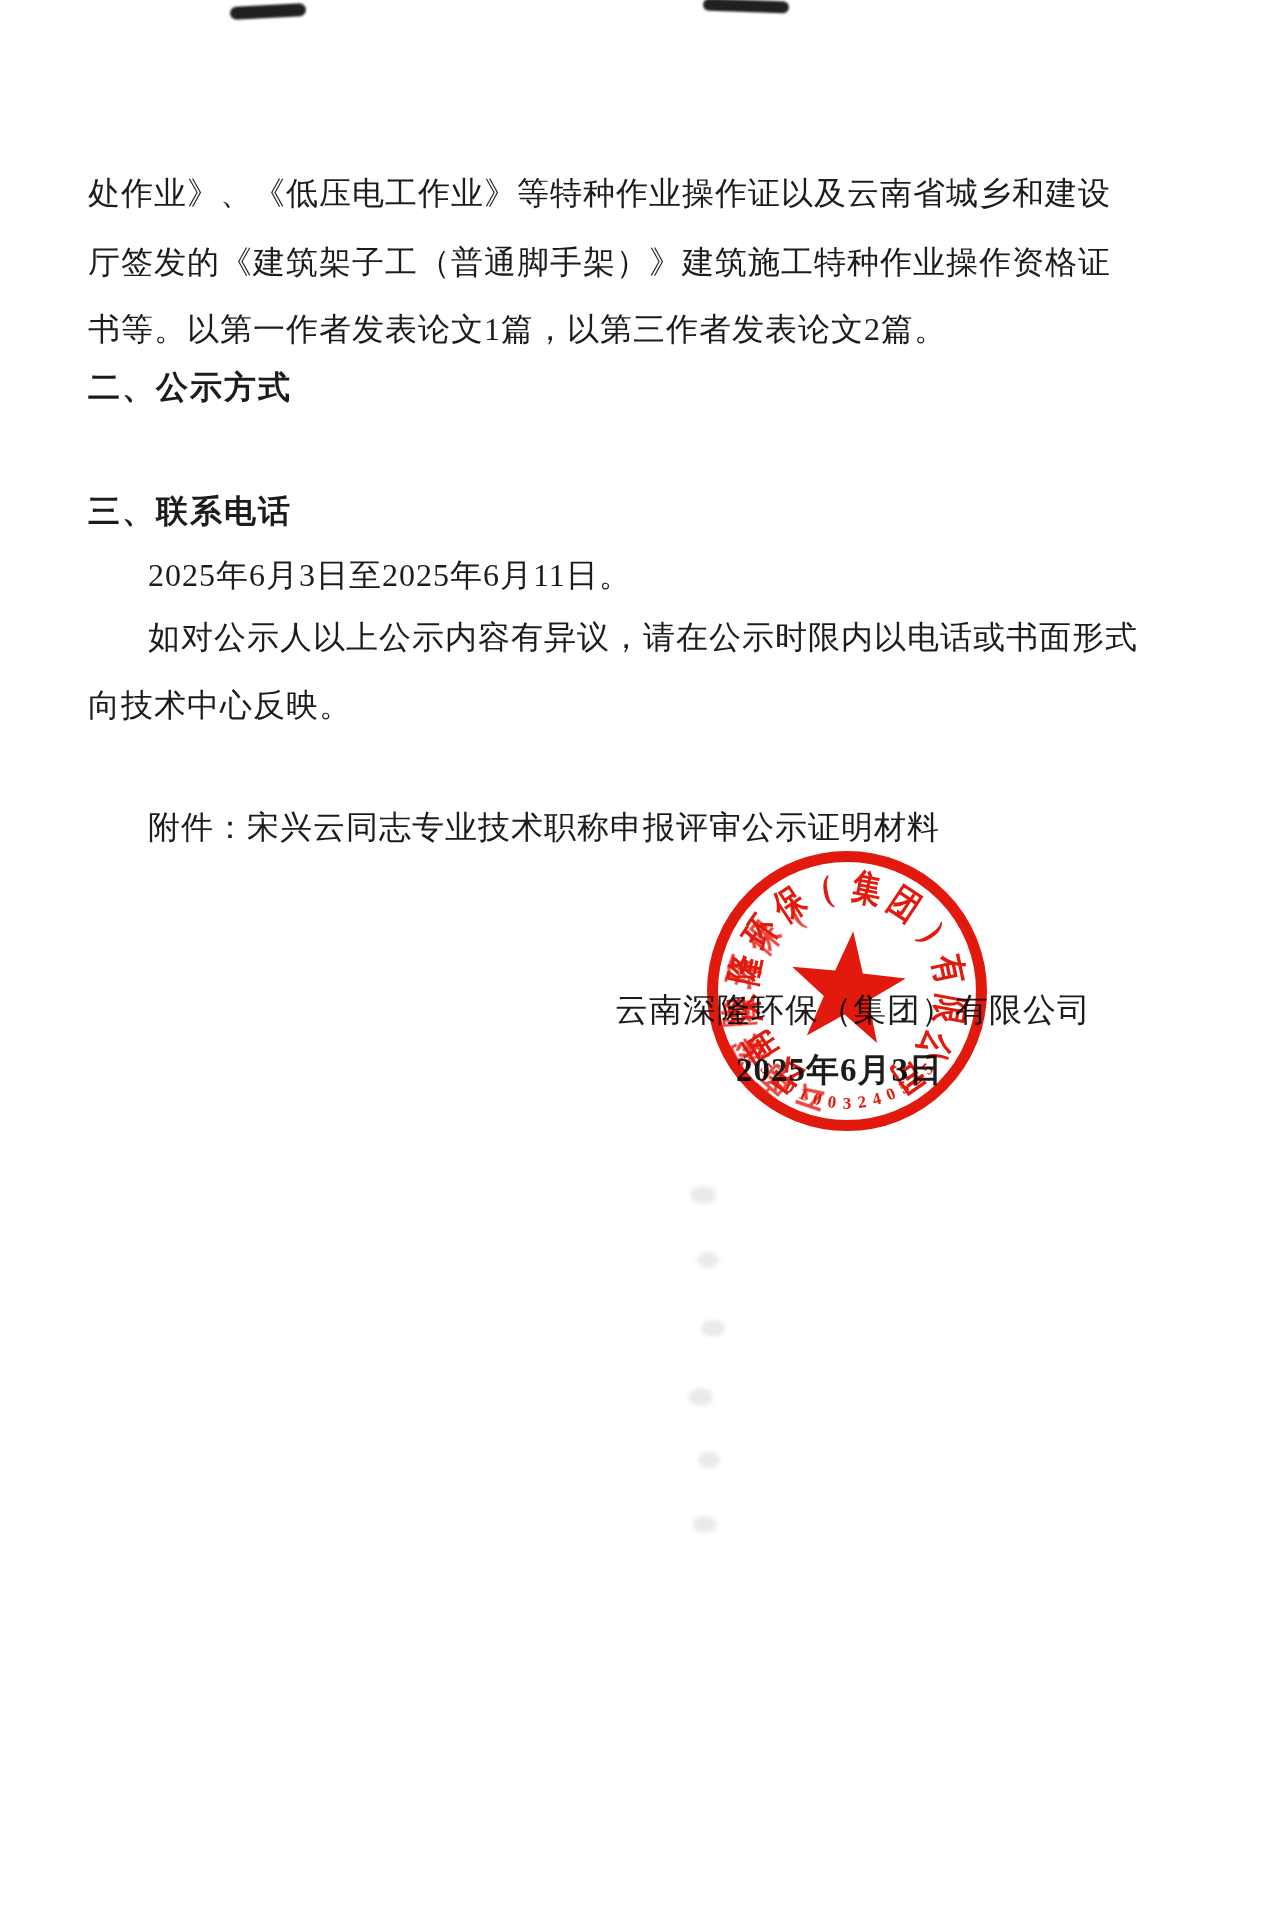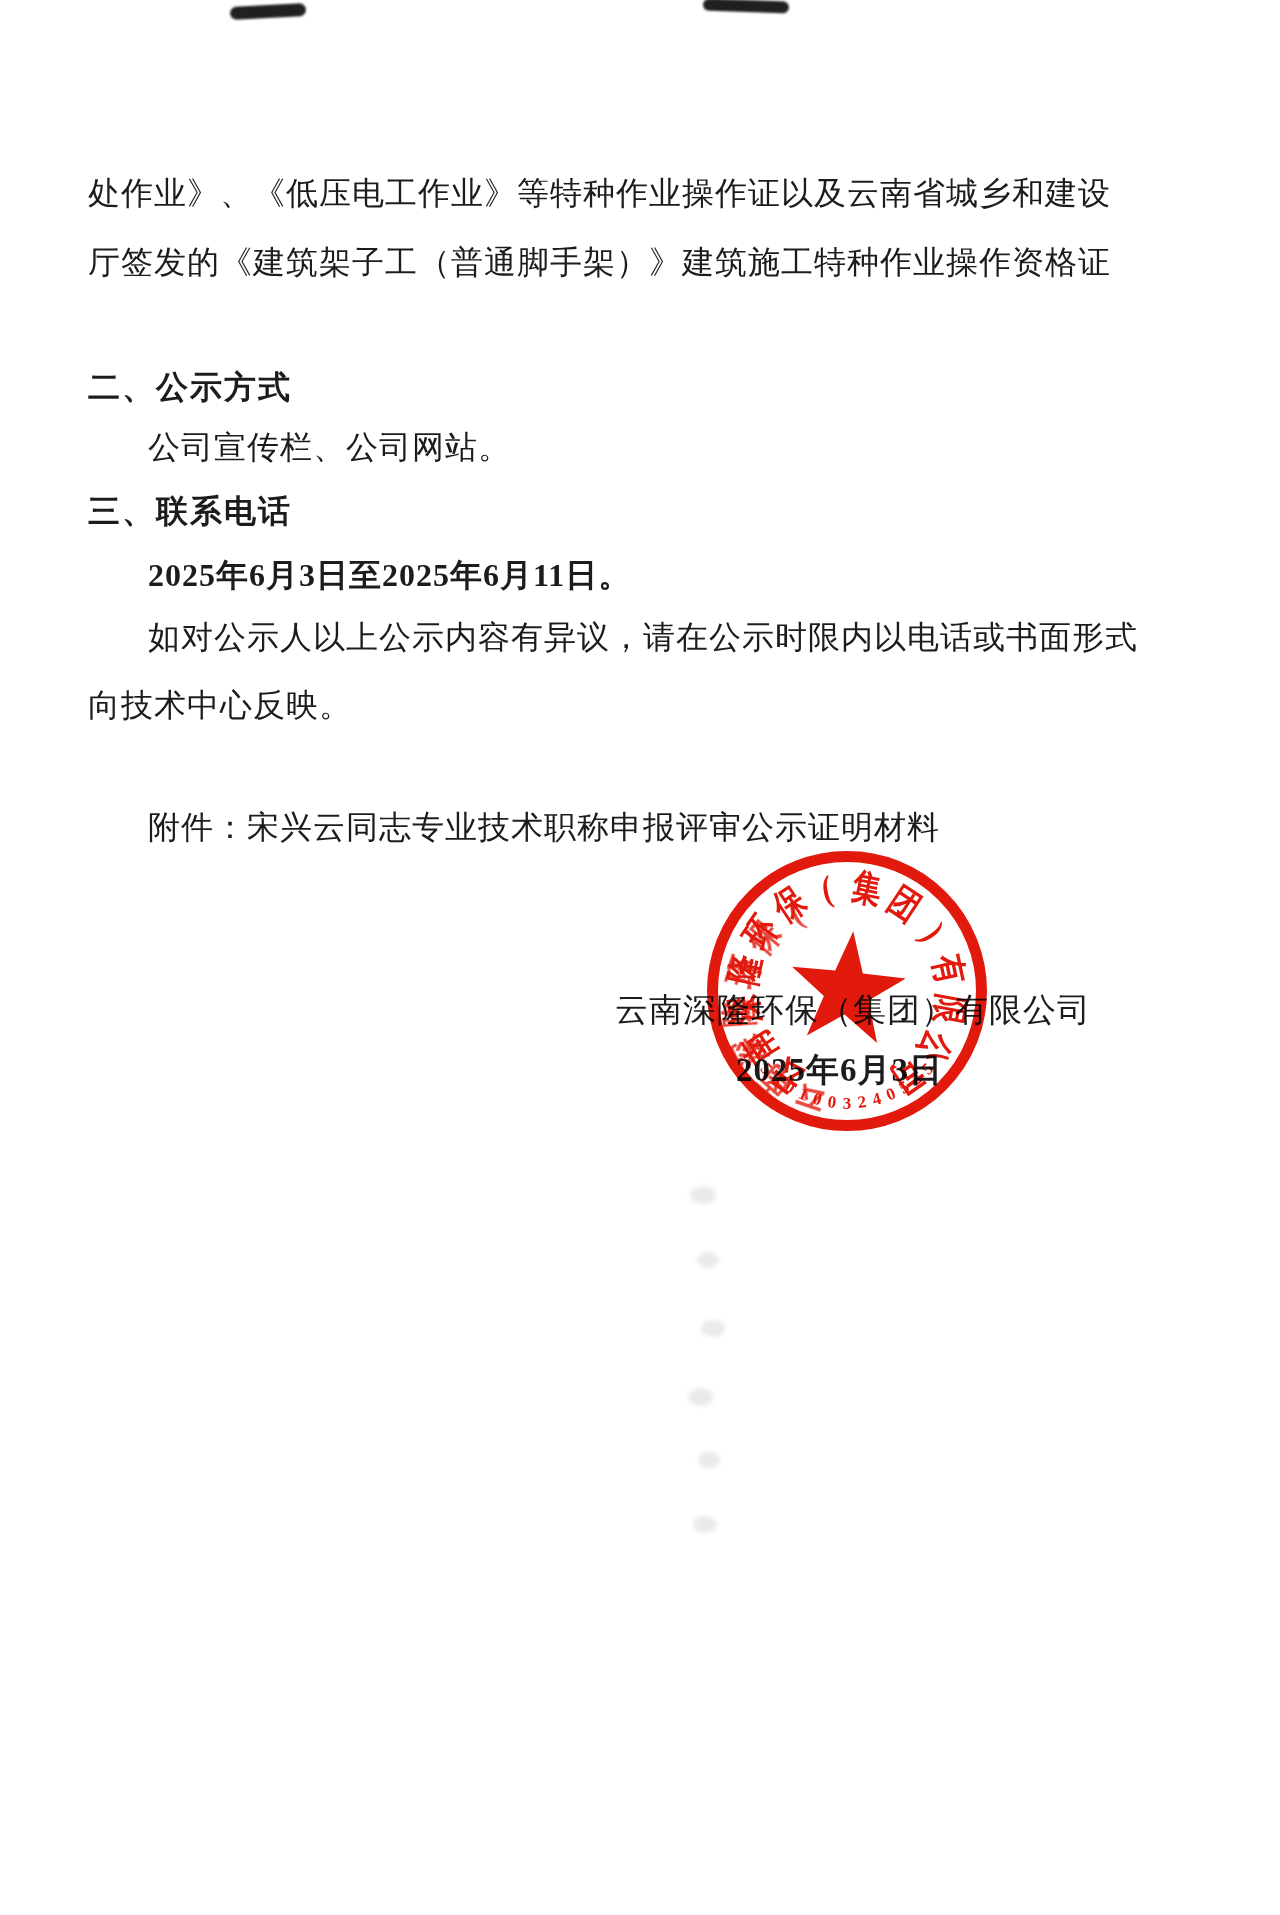--- a/index.html
+++ b/index.html
@@ -89,26 +89,26 @@
 </head>
 <body>
 
 <div class="page">
 
   <div class="artifact artifact-a"></div>
   <div class="artifact artifact-b"></div>
 
   <div class="line" style="left:88px;  top:174px;">处作业》、《低压电工作业》等特种作业操作证以及云南省城乡和建设</div>
   <div class="line" style="left:88px;  top:243px;text-align:right;">厅签发的《建筑架子工（普通脚手架）》建筑施工特种作业操作资格证</div>
+  <div class="line" style="left:88px;  top:310px;">书等。以第一作者发表论文1篇，以第三作者发表论文2篇。</div>
 
   <div class="line heading" style="left:88px; top:368px;">二、公示方式</div>
-  <div class="line" style="left:148px; top:428px;">公司宣传栏、公司网站。</div>
 
   <div class="line heading" style="left:88px; top:492px;">三、联系电话</div>
-  <div class="line" style="left:148px; top:556px;font-weight:bold;">2025年6月3日至2025年6月11日。</div>
+  <div class="line" style="left:148px; top:556px;">2025年6月3日至2025年6月11日。</div>
   <div class="line" style="left:88px;  top:686px;">向技术中心反映。</div>
   <div class="line" style="left:148px; top:618px;">如对公示人以上公示内容有异议，请在公示时限内以电话或书面形式</div>
 
   <div class="line" style="left:148px; top:808px;">附件：宋兴云同志专业技术职称申报评审公示证明材料</div>
 
   <div class="sig" style="left:615px; top:988px;">云南深隆环保（集团）有限公司</div>
   <div class="sig" style="left:736px; top:1048px;font-weight:bold;">2025年6月3日</div>
 
   <div class="seal">
     <div class="seal-ring"></div>

